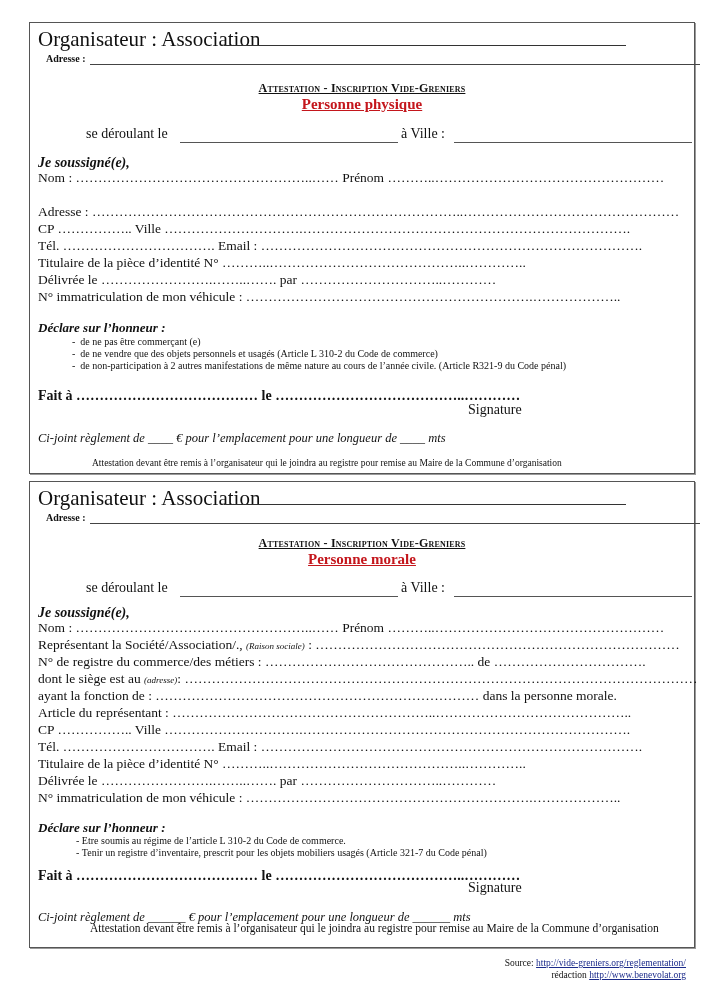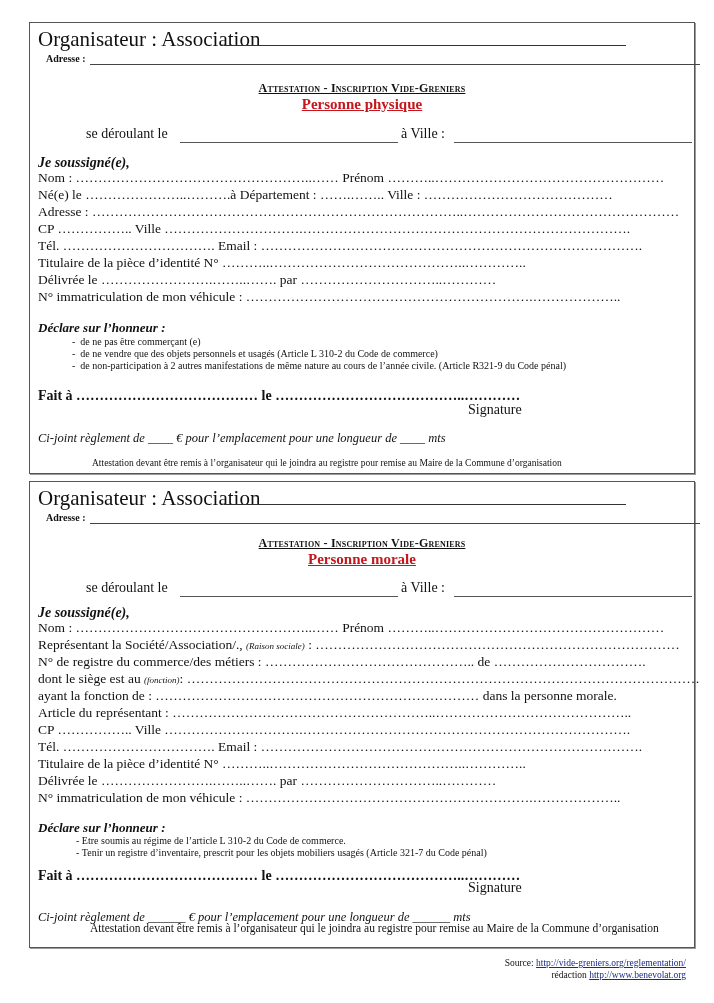--- a/index.html
+++ b/index.html
@@ -56,21 +56,20 @@
   <div class="abs att-sub" style="top:73px;">Personne physique</div>
 
   <div class="abs deroul" style="left:56px; top:103px;">se déroulant le</div>
   <div class="uline" style="left:150px; width:218px; top:119px;"></div>
   <div class="abs deroul" style="left:371px; top:103px;">à Ville :</div>
   <div class="uline" style="left:424px; width:238px; top:119px;"></div>
 
   <div class="abs sous" style="top:132px;">Je soussigné(e),</div>
 
   <div class="abs field" style="top:147px;">Nom : ……………………………………………..…… Prénom ………..……………………………………………</div>
-  <div class="abs field" style="top:164px;">Né(e) le …………………..……….à Département : …….…….. Ville : ……………………………………</div>
   <div class="abs field" style="top:181px;">Adresse : ………………………………………………………………………..…………………………………………</div>
   <div class="abs field" style="top:198px;">CP …………….. Ville ………………………….……………………………………………………………….</div>
   <div class="abs field" style="top:215px;">Tél. ……………………………. Email : ………………………………………………………………………….</div>
   <div class="abs field" style="top:232px;">Titulaire de la pièce d’identité N° ………..……………………………………..…………..</div>
   <div class="abs field" style="top:249px;">Délivrée le …………………….……..……. par …………………………..…………</div>
   <div class="abs field" style="top:266px;">N° immatriculation de mon véhicule : ……………………………………………………….………………..</div>
 
   <div class="abs decl" style="top:297px;">Déclare sur l’honneur :</div>
   <div class="abs bul" style="left:42px; top:313px;">-&nbsp;&nbsp;<span>de ne pas être commerçant (e)</span></div>
   <div class="abs bul" style="left:42px; top:325px;">-&nbsp;&nbsp;<span>de ne vendre que des objets personnels et usagés (Article L 310-2 du Code de commerce)</span></div>
@@ -96,21 +95,21 @@
   <div class="abs deroul" style="left:56px; top:98px;">se déroulant le</div>
   <div class="uline" style="left:150px; width:218px; top:114px;"></div>
   <div class="abs deroul" style="left:371px; top:98px;">à Ville :</div>
   <div class="uline" style="left:424px; width:238px; top:114px;"></div>
 
   <div class="abs sous" style="top:123px;">Je soussigné(e),</div>
 
   <div class="abs field" style="top:138px;">Nom : ……………………………………………..…… Prénom ………..……………………………………………</div>
   <div class="abs field" style="top:155px;"><span>Représentant la Société/Association/., </span><span class="small-it">(Raison sociale)</span><span> : ………………………………………………………………………</span></div>
   <div class="abs field" style="top:172px;">N° de registre du commerce/des métiers : ……………………………………….. de …………………………….</div>
-  <div class="abs field" style="top:189px;"><span>dont le siège est au </span><span class="small-it">(fonction)</span><span>: ……………………………………………………………………………………………………</span></div>
+  <div class="abs field" style="top:189px;"><span>dont le siège est au </span><span class="small-it">(adresse)</span><span>: ……………………………………………………………………………………………………</span></div>
   <div class="abs field" style="top:206px;">ayant la fonction de : ……………………………………………………………… dans la personne morale.</div>
   <div class="abs field" style="top:223px;">Article du représentant : …………………………………………………..……………………………………..</div>
   <div class="abs field" style="top:240px;">CP …………….. Ville ………………………….……………………………………………………………….</div>
   <div class="abs field" style="top:257px;">Tél. ……………………………. Email : ………………………………………………………………………….</div>
   <div class="abs field" style="top:274px;">Titulaire de la pièce d’identité N° ………..……………………………………..…………..</div>
   <div class="abs field" style="top:291px;">Délivrée le …………………….……..……. par …………………………..…………</div>
   <div class="abs field" style="top:308px;">N° immatriculation de mon véhicule : ……………………………………………………….………………..</div>
 
   <div class="abs decl" style="top:338px;">Déclare sur l’honneur :</div>
   <div class="abs bul" style="left:46px; top:353px;">-&nbsp;<span>Etre soumis au régime de l’article L 310-2 du Code de commerce.</span></div>

